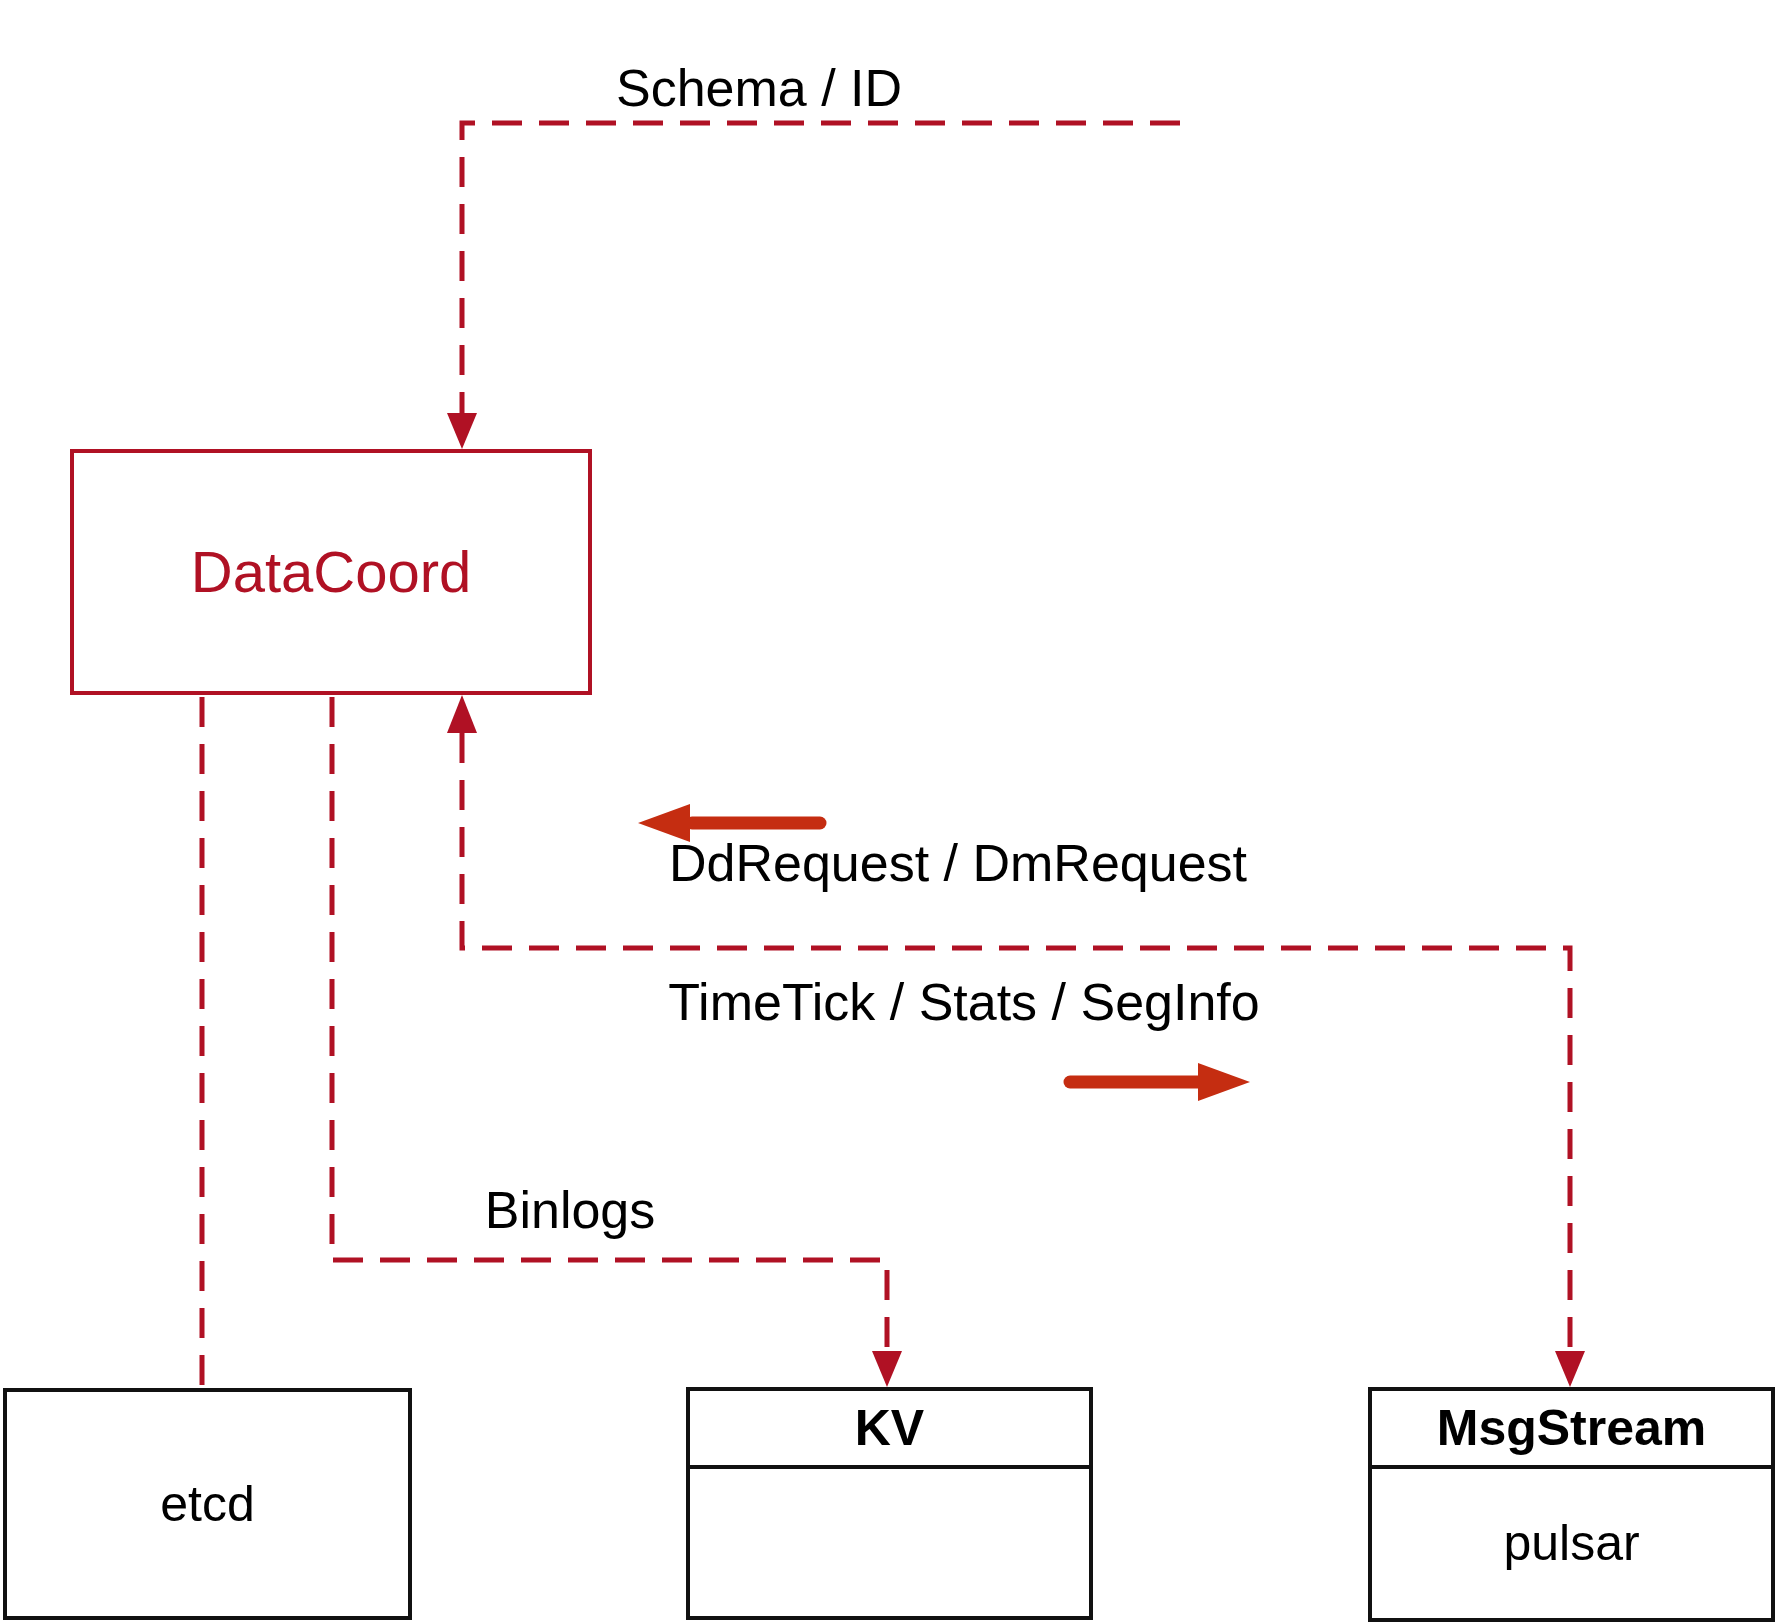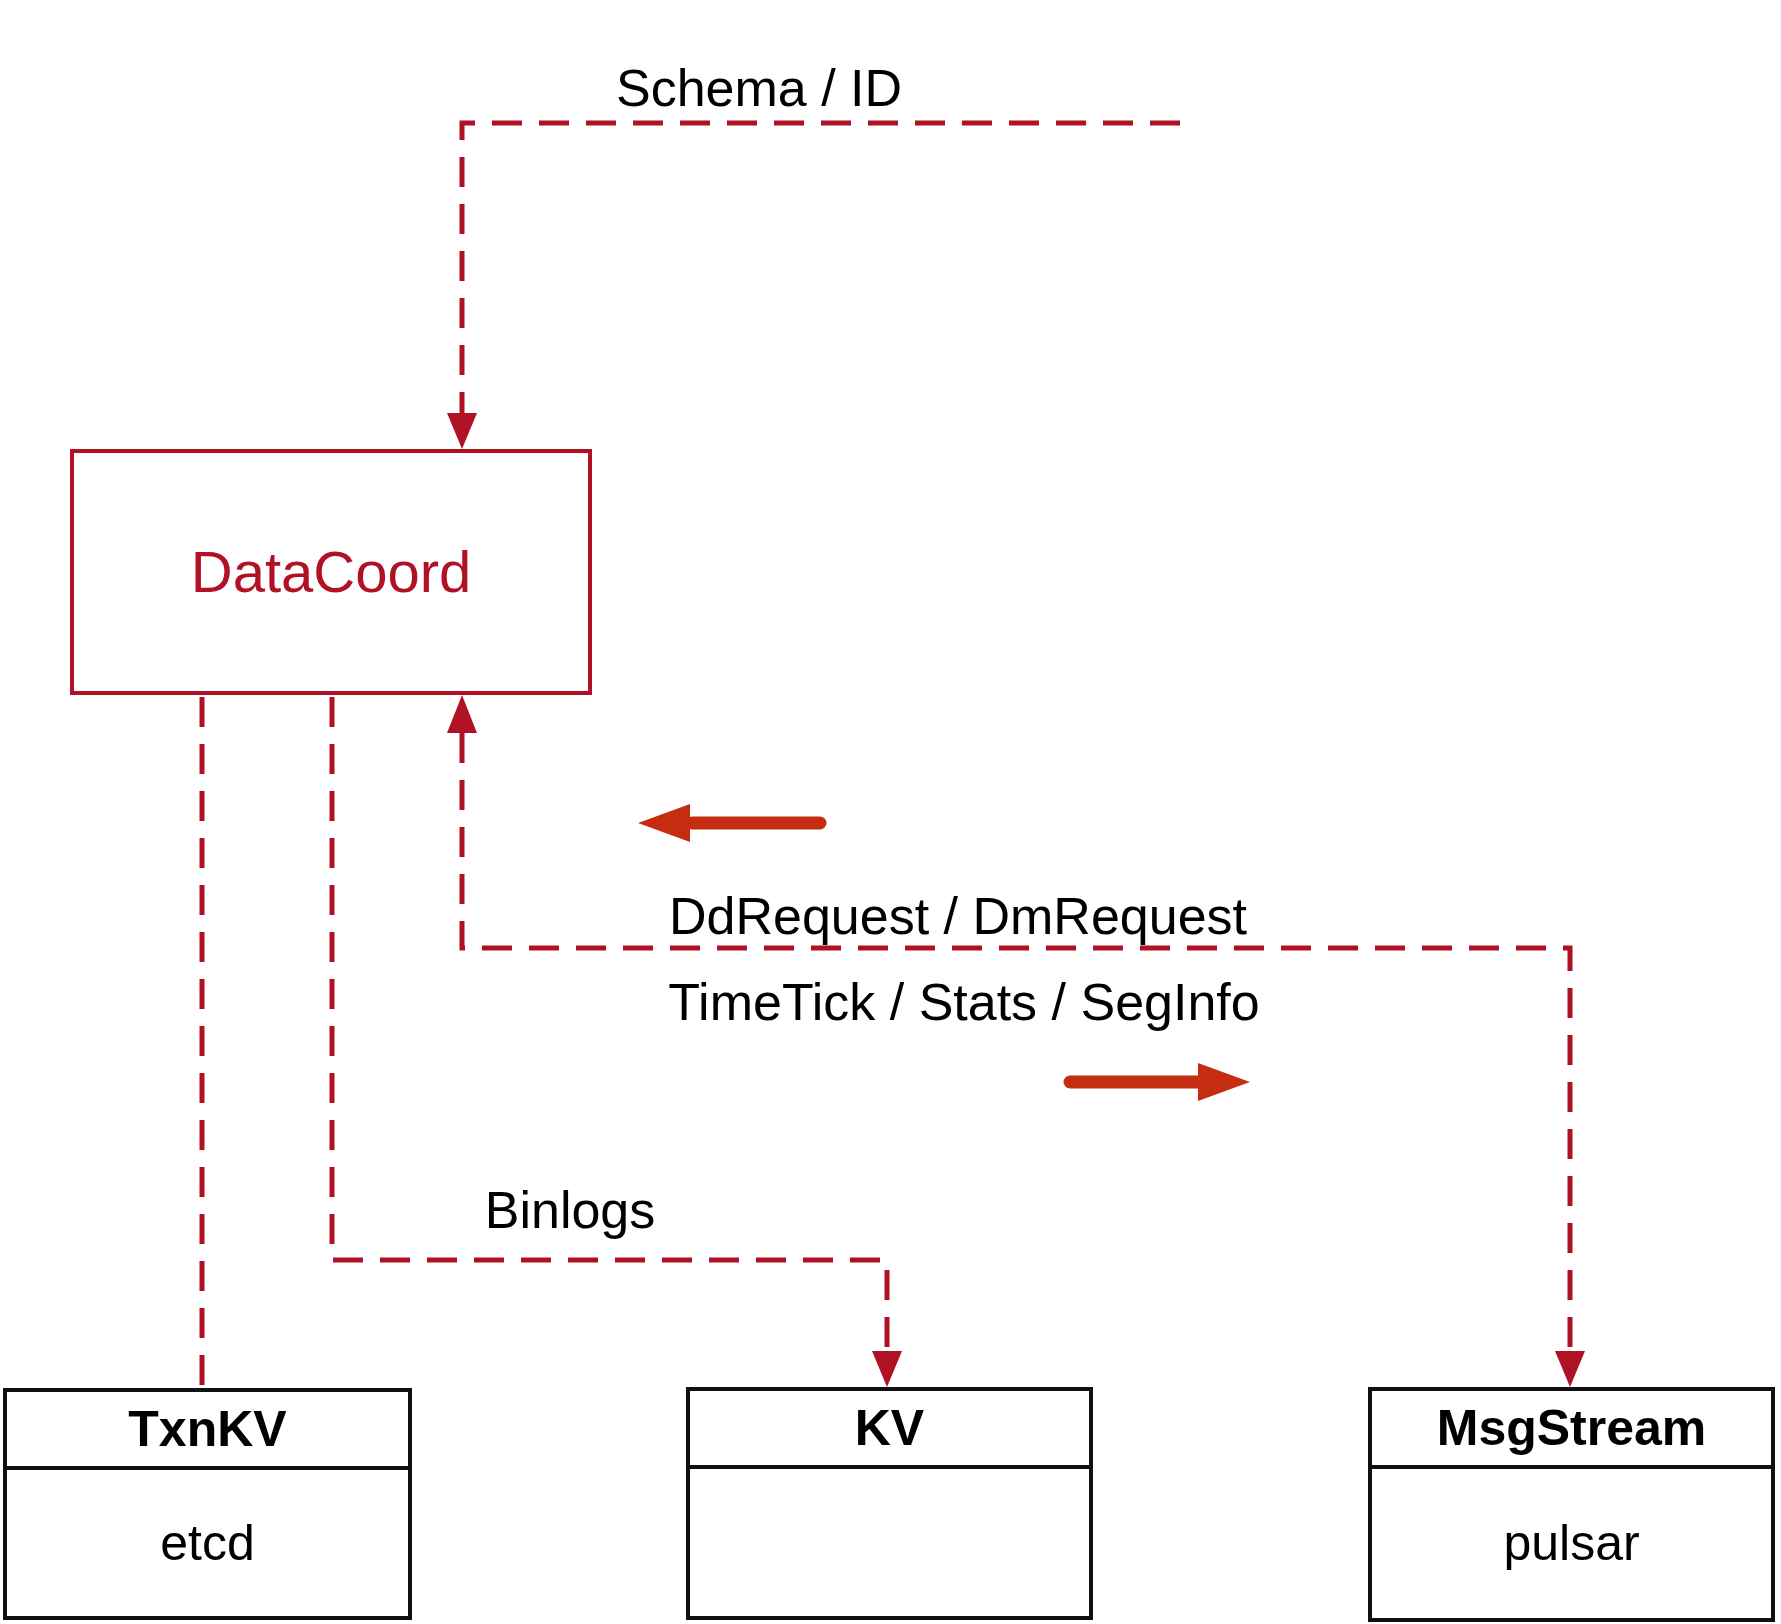--- a/index.html
+++ b/index.html
@@ -92,21 +92,21 @@
   }
 
   .edge-label {
     position: absolute;
     transform: translate(-50%, -50%);
     font-size: 52px;
     white-space: nowrap;
     color: var(--color-text);
   }
   .label-schema   { left: 759px;  top: 88px; text-align: center; }
-  .label-ddreq    { left: 958px;  top: 916px; }
+  .label-ddreq    { left: 958px;  top: 863px; }
   .label-timetick { left: 934px;  top: 1002px; margin-left: 30px; }
   .label-binlogs  { left: 570px;  top: 1210px; }
 </style>
 </head>
 <body>
 
 <div id="canvas">
 
   <svg id="connector-layer" viewBox="0 0 1781 1624" xmlns="http://www.w3.org/2000/svg">
 
@@ -128,21 +128,20 @@
     <line class="solid-shaft" x1="1070" y1="1082" x2="1198" y2="1082"></line>
     <polygon class="solid-head" points="1250,1082 1198,1063 1198,1101"></polygon>
   </svg>
 
 
   <div class="node node-datacoord">
     <span class="node-title">DataCoord</span>
   </div>
 
   <div class="store store-txnkv">
-    <div class="store-header">TxnKV</div>
     <div class="store-body">etcd</div>
   </div>
 
   <div class="store store-kv">
     <div class="store-header">KV</div>
   </div>
 
   <div class="store store-msgstream">
     <div class="store-header">MsgStream</div>
     <div class="store-body">pulsar</div>

